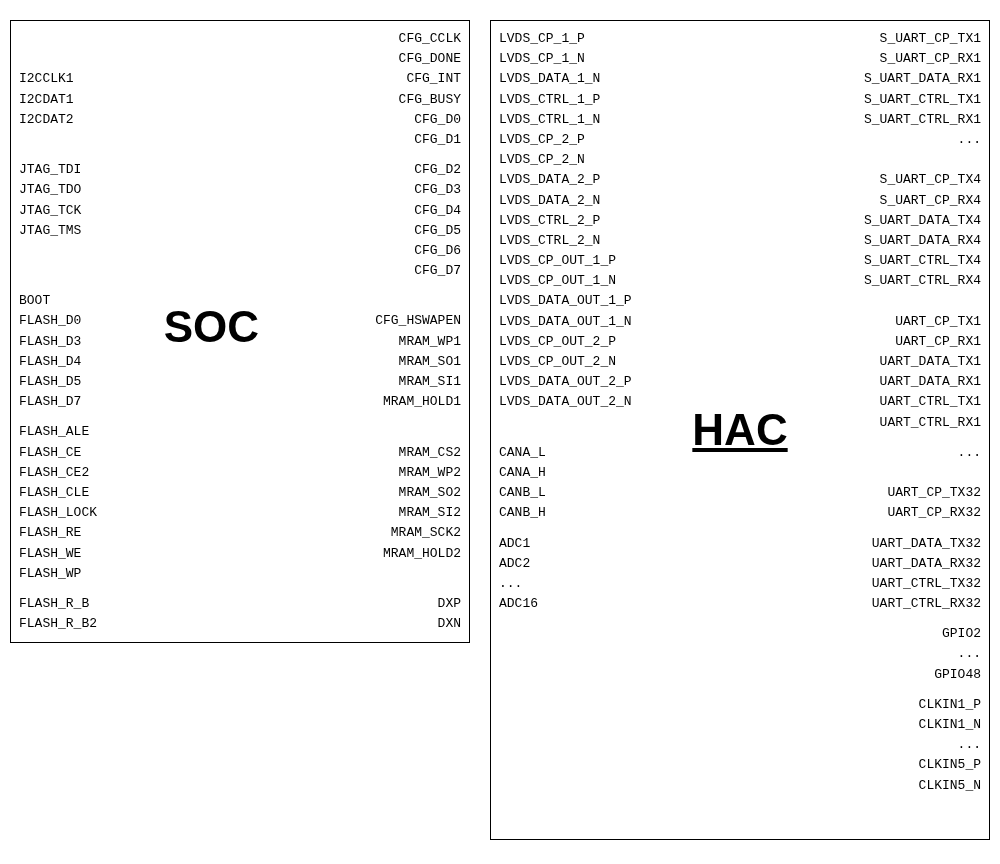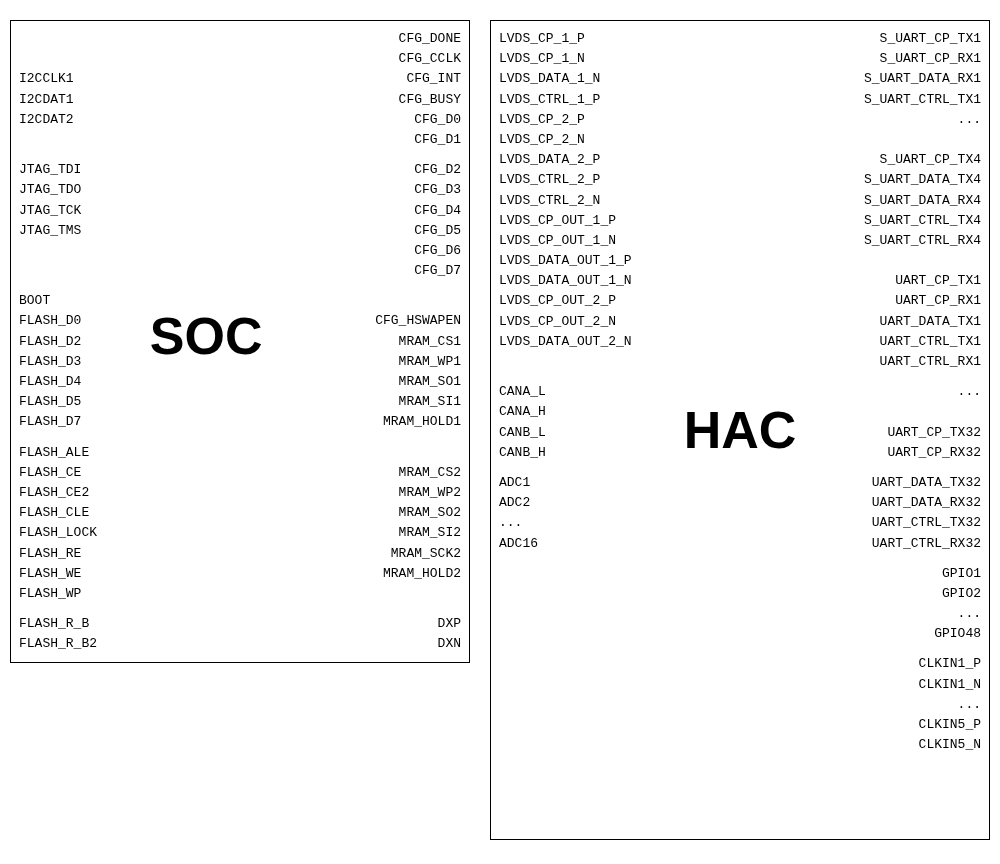--- a/index.html
+++ b/index.html
@@ -33,35 +33,36 @@
       padding: 8px 0;
     }
     
     .hac-block {
       width: 500px;
       min-height: 820px;
       padding: 8px 0;
     }
     .chip-label {
       position: absolute;
-      font-size: 52px;
+      font-size: 44px;
       font-weight: bold;
       font-family: Arial, sans-serif;
       color: #000;
       pointer-events: none;
     }
     .soc-label {
       top: 50%;
       left: 50%;
       transform: translate(-80%, -60%);
     }
     .hac-label {
       top: 50%;
       left: 50%;
       transform: translate(-50%, -50%);
+      text-decoration: underline;
     }
     
     .pin-section {
       width: 100%;
     }
     .pin-row {
       display: flex;
       justify-content: space-between;
       align-items: center;
       padding: 1px 0;
@@ -87,25 +88,25 @@
 <body>
 
 <div class="diagram-container">
 
   <div class="chip-block soc-block">
     <span class="chip-label soc-label">SOC</span>
 
     <div class="pin-section">
       <div class="pin-row">
         <span class="pin-left"></span>
+        <span class="pin-right">CFG_CCLK</span>
+      </div>
+      <div class="pin-row">
+        <span class="pin-left"></span>
         <span class="pin-right">CFG_DONE</span>
-      </div>
-      <div class="pin-row">
-        <span class="pin-left"></span>
-        <span class="pin-right">CFG_CCLK</span>
       </div>
       <div class="pin-row">
         <span class="pin-left">I2CCLK1</span>
         <span class="pin-right">CFG_INT</span>
       </div>
       <div class="pin-row">
         <span class="pin-left">I2CDAT1</span>
         <span class="pin-right">CFG_BUSY</span>
       </div>
       <div class="pin-row">
@@ -152,24 +153,20 @@
     <div class="pin-section">
       <div class="pin-row">
         <span class="pin-left">BOOT</span>
         <span class="pin-right"></span>
       </div>
       <div class="pin-row">
         <span class="pin-left">FLASH_D0</span>
         <span class="pin-right">CFG_HSWAPEN</span>
       </div>
       <div class="pin-row">
-        <span class="pin-left">FLASH_D2</span>
-        <span class="pin-right">MRAM_CS1</span>
-      </div>
-      <div class="pin-row">
         <span class="pin-left">FLASH_D3</span>
         <span class="pin-right">MRAM_WP1</span>
       </div>
       <div class="pin-row">
         <span class="pin-left">FLASH_D4</span>
         <span class="pin-right">MRAM_SO1</span>
       </div>
       <div class="pin-row">
         <span class="pin-left">FLASH_D5</span>
         <span class="pin-right">MRAM_SI1</span>
@@ -246,32 +243,40 @@
       </div>
       <div class="pin-row">
         <span class="pin-left">LVDS_DATA_1_N</span>
         <span class="pin-right">S_UART_DATA_RX1</span>
       </div>
       <div class="pin-row">
         <span class="pin-left">LVDS_CTRL_1_P</span>
         <span class="pin-right">S_UART_CTRL_TX1</span>
       </div>
       <div class="pin-row">
+        <span class="pin-left">LVDS_CTRL_1_N</span>
+        <span class="pin-right">S_UART_CTRL_RX1</span>
+      </div>
+      <div class="pin-row">
         <span class="pin-left">LVDS_CP_2_P</span>
         <span class="pin-right">...</span>
       </div>
       <div class="pin-row">
         <span class="pin-left">LVDS_CP_2_N</span>
         <span class="pin-right"></span>
       </div>
       <div class="pin-row">
         <span class="pin-left">LVDS_DATA_2_P</span>
         <span class="pin-right">S_UART_CP_TX4</span>
       </div>
       <div class="pin-row">
+        <span class="pin-left">LVDS_DATA_2_N</span>
+        <span class="pin-right">S_UART_CP_RX4</span>
+      </div>
+      <div class="pin-row">
         <span class="pin-left">LVDS_CTRL_2_P</span>
         <span class="pin-right">S_UART_DATA_TX4</span>
       </div>
       <div class="pin-row">
         <span class="pin-left">LVDS_CTRL_2_N</span>
         <span class="pin-right">S_UART_DATA_RX4</span>
       </div>
       <div class="pin-row">
         <span class="pin-left">LVDS_CP_OUT_1_P</span>
         <span class="pin-right">S_UART_CTRL_TX4</span>
@@ -290,20 +295,24 @@
       </div>
       <div class="pin-row">
         <span class="pin-left">LVDS_CP_OUT_2_P</span>
         <span class="pin-right">UART_CP_RX1</span>
       </div>
       <div class="pin-row">
         <span class="pin-left">LVDS_CP_OUT_2_N</span>
         <span class="pin-right">UART_DATA_TX1</span>
       </div>
       <div class="pin-row">
+        <span class="pin-left">LVDS_DATA_OUT_2_P</span>
+        <span class="pin-right">UART_DATA_RX1</span>
+      </div>
+      <div class="pin-row">
         <span class="pin-left">LVDS_DATA_OUT_2_N</span>
         <span class="pin-right">UART_CTRL_TX1</span>
       </div>
       <div class="pin-row">
         <span class="pin-left"></span>
         <span class="pin-right">UART_CTRL_RX1</span>
       </div>
     </div>
 
     <div class="spacer"></div>
@@ -346,24 +355,20 @@
         <span class="pin-left">ADC16</span>
         <span class="pin-right">UART_CTRL_RX32</span>
       </div>
     </div>
 
     <div class="spacer"></div>
 
     <div class="pin-section">
       <div class="pin-row">
         <span class="pin-left"></span>
-        <span class="pin-right">GPIO1</span>
-      </div>
-      <div class="pin-row">
-        <span class="pin-left"></span>
         <span class="pin-right">GPIO2</span>
       </div>
       <div class="pin-row">
         <span class="pin-left"></span>
         <span class="pin-right">...</span>
       </div>
       <div class="pin-row">
         <span class="pin-left"></span>
         <span class="pin-right">GPIO48</span>
       </div>

